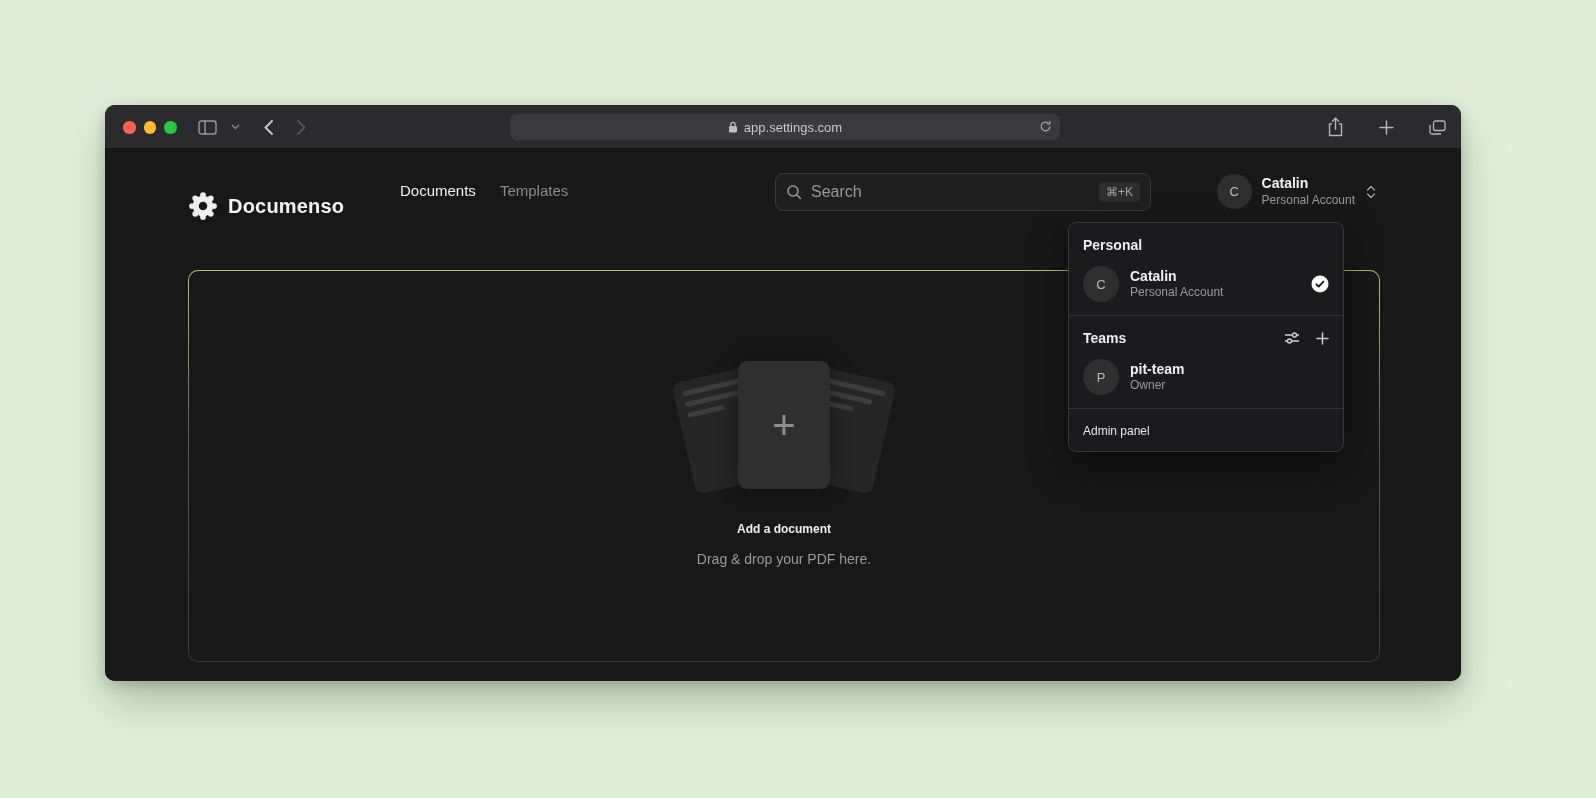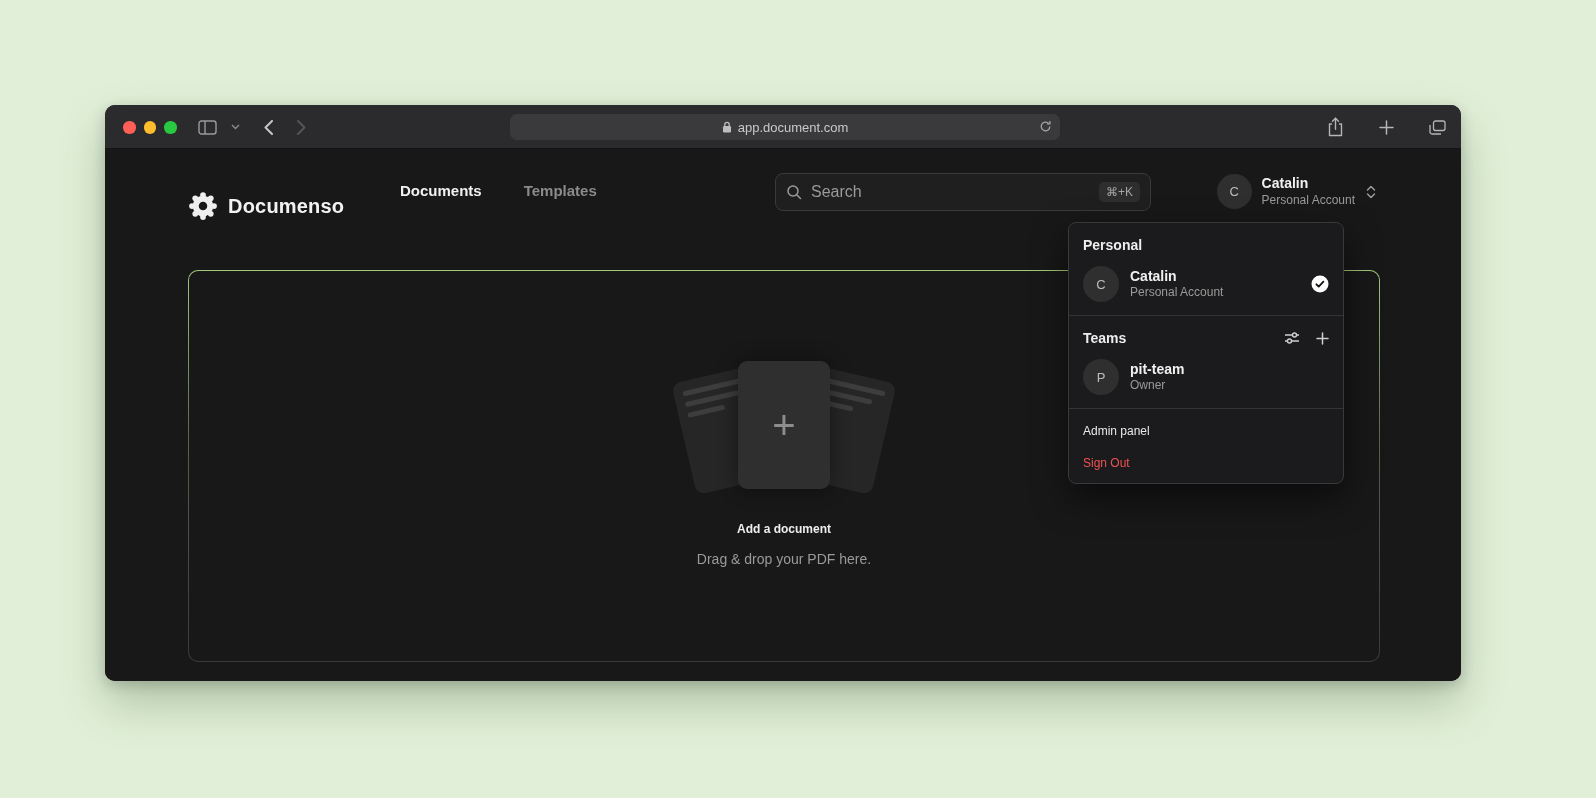--- a/index.html
+++ b/index.html
@@ -46,21 +46,21 @@
   .addressbar .reload { position:absolute; right:8px; top:6px; }
 
   .tb-right { position:absolute; right:15px; top:0; height:44px; display:flex; align-items:center; gap:21px; }
 
   
   .page { position:relative; width:100%; height:532px; background:#181818; color:#ededed; }
 
   .brand { position:absolute; left:83px; top:42px; display:flex; align-items:center; gap:10px; cursor:pointer; }
   .brand-text { font-size:20px; font-weight:700; letter-spacing:.2px; color:#f2f2f2; }
 
-  .nav { position:absolute; left:295px; top:33px; display:flex; gap:42px; font-size:15px; font-weight:700; }
+  .nav { position:absolute; left:295px; top:33px; display:flex; gap:24px; font-size:15px; font-weight:400; }
   .nav-item { cursor:pointer; color:#8b8b8b; text-decoration:none; }
   .nav-item.active { color:#f0f0f0; }
 
   .search {
     position:absolute; left:670px; top:24px;
     width:376px; height:38px;
     background:#1f1f1f; border:1px solid #3a3a3a; border-radius:8px;
     display:flex; align-items:center; gap:9px; padding:0 10px;
   }
   .search input {
@@ -174,21 +174,21 @@
       </span>
     </div>
 
     <div class="addressbar">
       <span style="display:inline-flex">
         <svg width="10" height="12" viewBox="0 0 10 12">
             <rect x="1" y="5" width="8" height="6.5" rx="1.2" fill="#bdbdbd"></rect>
             <path d="M2.8 5V3.5a2.2 2.2 0 014.4 0V5" fill="none" stroke="#bdbdbd" stroke-width="1.3"></path>
           </svg>
       </span>
-      <span>app.document.com</span>
+      <span>app.settings.com</span>
       <span class="reload">
         <svg width="13" height="13" viewBox="0 0 13 13" fill="none" stroke="#a5a5a5" stroke-width="1.3">
             <path d="M10.8 6.5a4.3 4.3 0 11-1.2-3"></path>
             <path d="M10.9 0.9v2.9H8"></path>
           </svg>
       </span>
     </div>
 
     <div class="tb-right">
       <span class="tb-btn">
@@ -331,17 +331,16 @@
         <span class="avatar">P</span>
         <span class="ma-text">
           <span class="ma-name">pit-team</span>
           <span class="ma-sub">Owner</span>
         </span>
       </div>
 
       <div class="menu-div"></div>
 
       <div class="menu-item">Admin panel</div>
-      <div class="menu-item danger">Sign Out</div>
     </div>
 
   </div>
 </div>
 
 </body></html>

